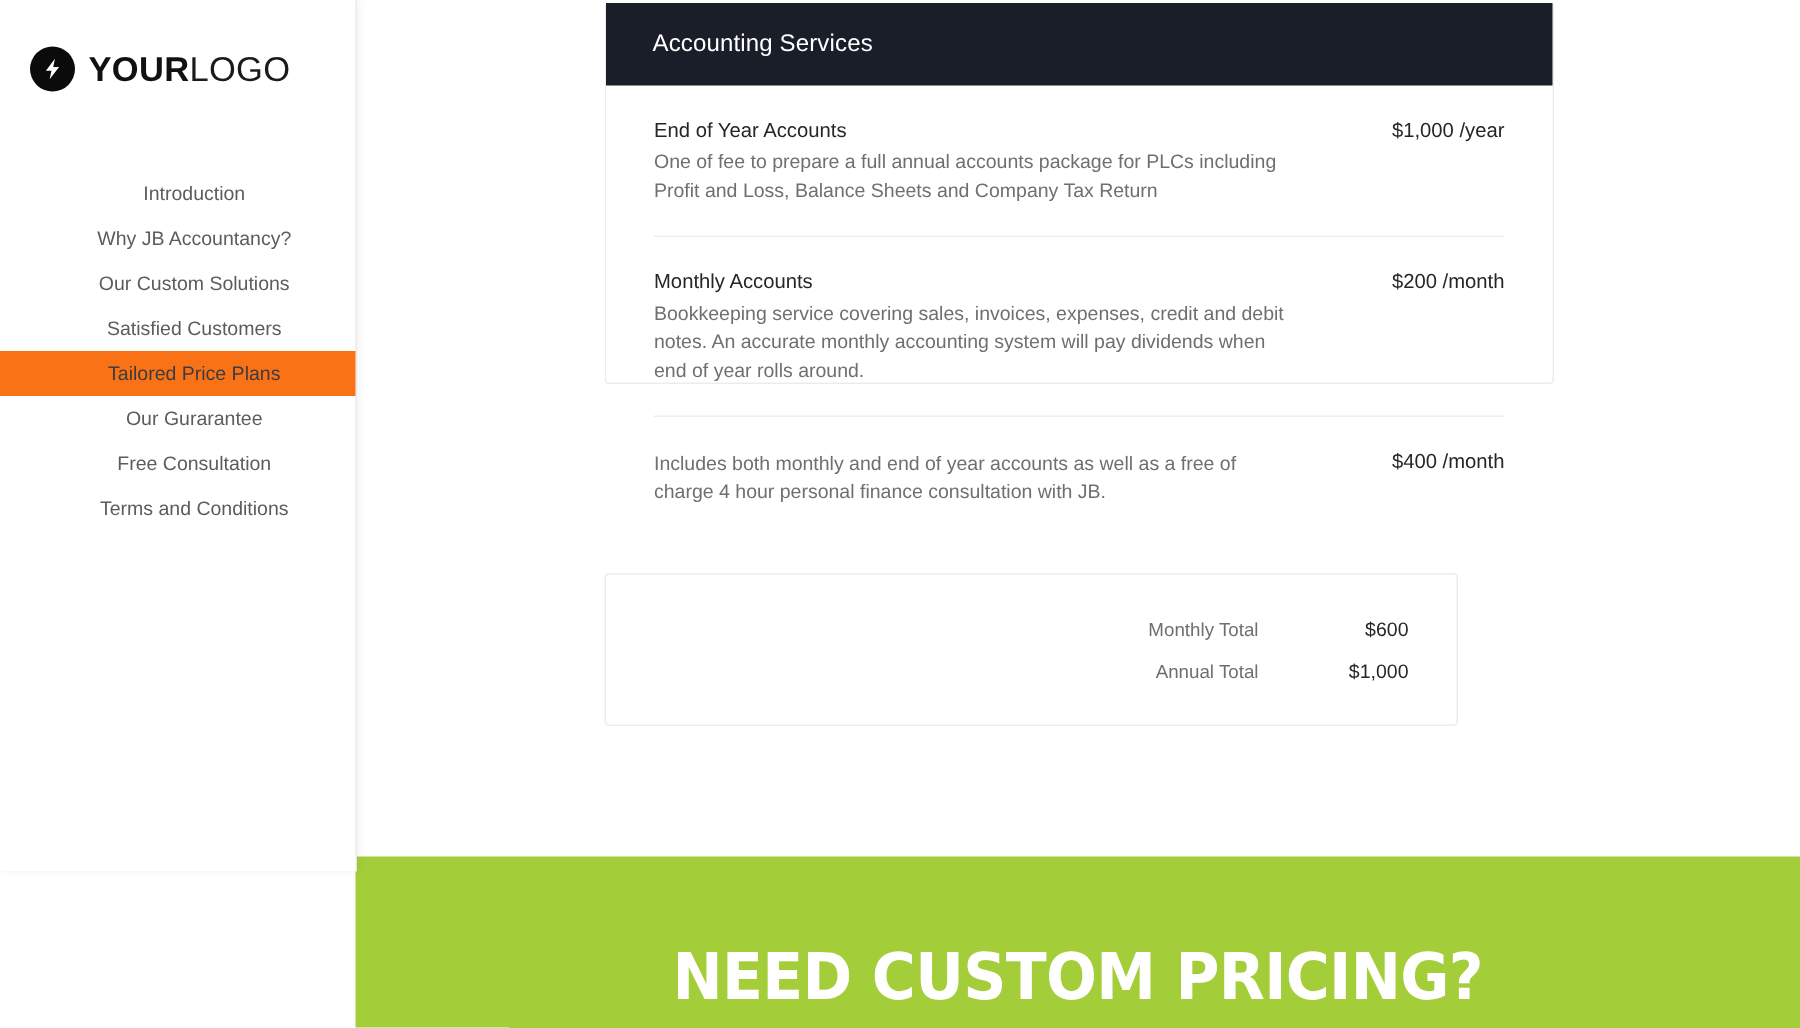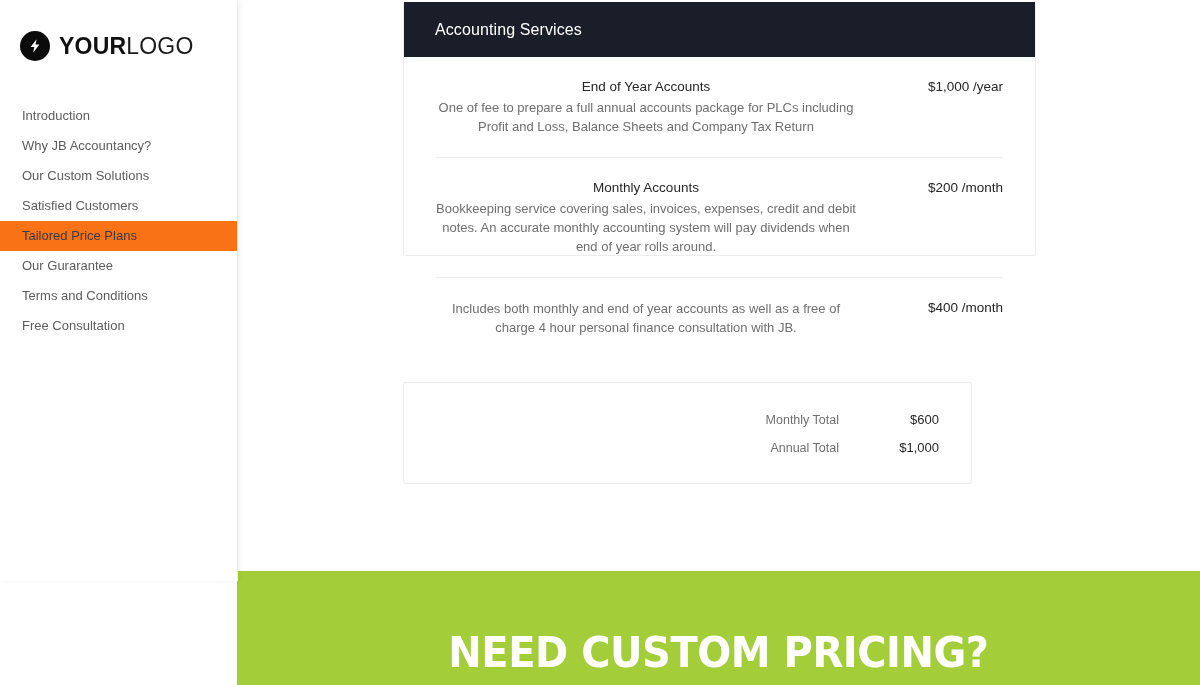--- a/index.html
+++ b/index.html
@@ -48,21 +48,22 @@
     font-size: 23px;
     letter-spacing: .2px;
     color: #111111;
     line-height: 1;
     white-space: nowrap;
   }
   #brand-text .b-strong { font-weight: 700; }
   #brand-text .b-light  { font-weight: 400; color: #1a1a1a; }
 
   #nav {
-    margin-top: 35px;
+    margin-top: 48px;
+    text-align: center;
   }
   .nav-item {
     display: block;
     height: 30px;
     line-height: 30px;
     padding-left: 22px;
     font-size: 13px;
     color: #5c5c5c;
     white-space: nowrap;
     cursor: pointer;
@@ -116,21 +117,21 @@
     padding: 0 32px;
   }
   .svc-row {
     display: flex;
     justify-content: space-between;
     align-items: flex-start;
     padding: 21px 0 20px 0;
     border-bottom: 1px solid #eeeeee;
   }
   .svc-row:last-child { border-bottom: none; }
-  .svc-info { max-width: 420px; text-align: center; }
+  .svc-info { max-width: 420px; }
   .svc-title {
     font-size: 13.5px;
     color: #262626;
     line-height: 1.35;
     margin-bottom: 2px;
   }
   .svc-desc {
     font-size: 13px;
     color: #6f6f6f;
     line-height: 1.48;
@@ -213,22 +214,22 @@
     </span>
   </div>
 
   <nav id="nav">
     <a class="nav-item">Introduction</a>
     <a class="nav-item">Why JB Accountancy?</a>
     <a class="nav-item">Our Custom Solutions</a>
     <a class="nav-item">Satisfied Customers</a>
     <a class="nav-item is-active">Tailored Price Plans</a>
     <a class="nav-item">Our Gurarantee</a>
+    <a class="nav-item">Free Consultation</a>
     <a class="nav-item">Terms and Conditions</a>
-    <a class="nav-item">Free Consultation</a>
   </nav>
 
 </div>
 
 <div id="main">
 
   <section class="card" id="services-card">
 
     <div id="services-header">
       <span id="services-header-title">Accounting Services</span>

